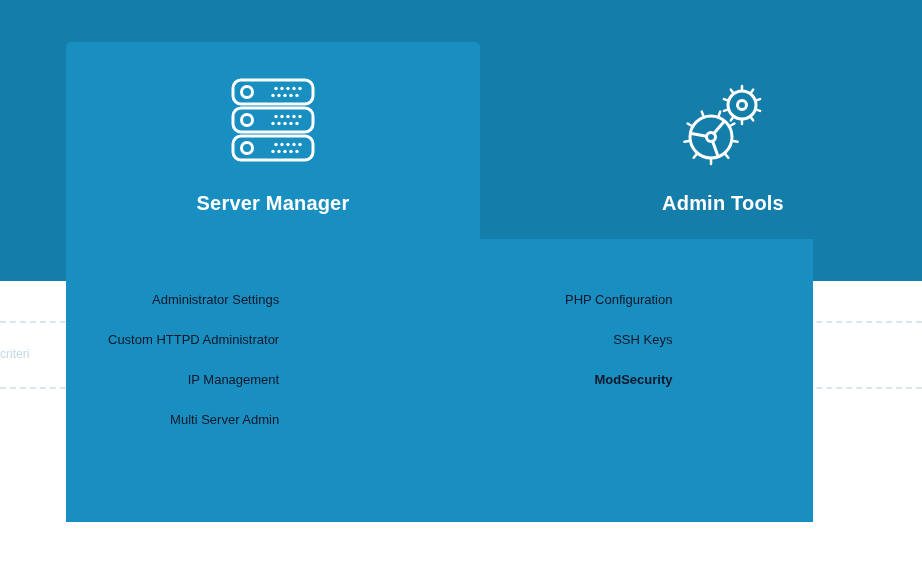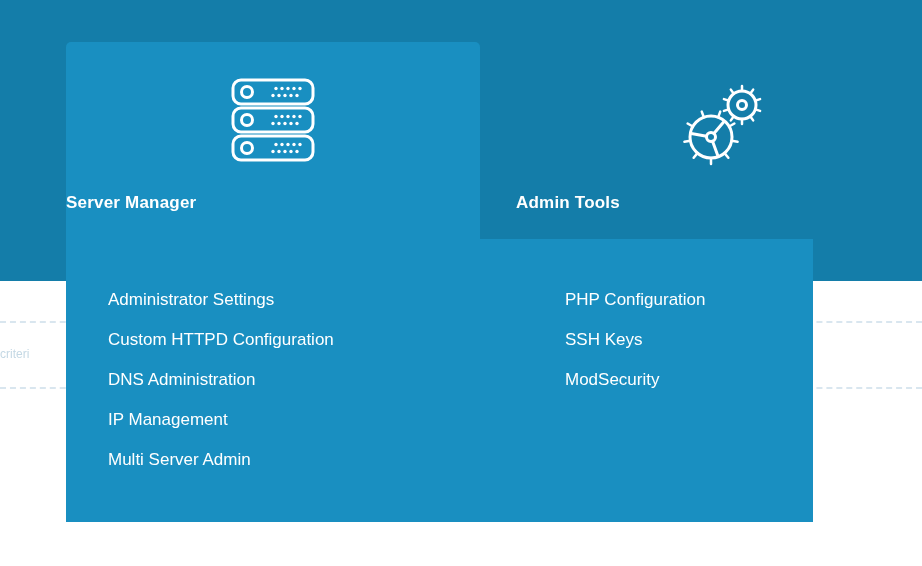--- a/index.html
+++ b/index.html
@@ -47,48 +47,49 @@
     border-radius: 5px 5px 0 0;
   }
   .tile-admin { left: 480px; background: transparent; margin-left: 36px; }
 
   .tile .icon-wrap {
     position: absolute; left: 0; top: 36px; width: 100%;
     display: flex; justify-content: center;
   }
   .tile-label {
     position: absolute; left: 0; top: 148px; width: 100%;
-    text-align: left;
+    text-align: center;
     color: #ffffff;
-    font-size: 17px; font-weight: 600; line-height: 26px;
+    font-size: 20px; font-weight: 600; line-height: 26px;
     letter-spacing: 0.2px;
   }
 
   
   .dropdown {
     position: absolute; left: 66px; top: 239px;
     width: 747px; height: 283px;
     background: #198fc1;
     z-index: 3;
   }
   .menu-col {
     position: absolute; top: 41px;
     list-style: none;
   }
   .menu-col.left  { left: 42px; }
   .menu-col.right { left: 499px; }
   .menu-col li {
-    color: #ffffff;
-    font-size: 17px;
+    color: #0f172a;
+    font-size: 13px;
     line-height: 40px;
     font-weight: 400;
     white-space: nowrap;
     cursor: pointer;
-  }
-  .menu-col li.active { font-weight: 400; }
+    text-align: right;
+  }
+  .menu-col li.active { font-weight: 700; }
 
   svg { display: block; }
 </style>
 </head>
 <body>
 
 <div class="stage">
 
   <div class="header"></div>
 
@@ -186,22 +187,21 @@
           </g>
         </g>
       </svg>
     </div>
     <div class="tile-label">Admin Tools</div>
   </div>
 
   <div class="dropdown">
     <ul class="menu-col left">
       <li>Administrator Settings</li>
-      <li>Custom HTTPD Configuration</li>
-      <li>DNS Administration</li>
+      <li>Custom HTTPD Administrator</li>
       <li>IP Management</li>
       <li>Multi Server Admin</li>
     </ul>
     <ul class="menu-col right">
       <li>PHP Configuration</li>
       <li>SSH Keys</li>
       <li class="active">ModSecurity</li>
     </ul>
   </div>
 

